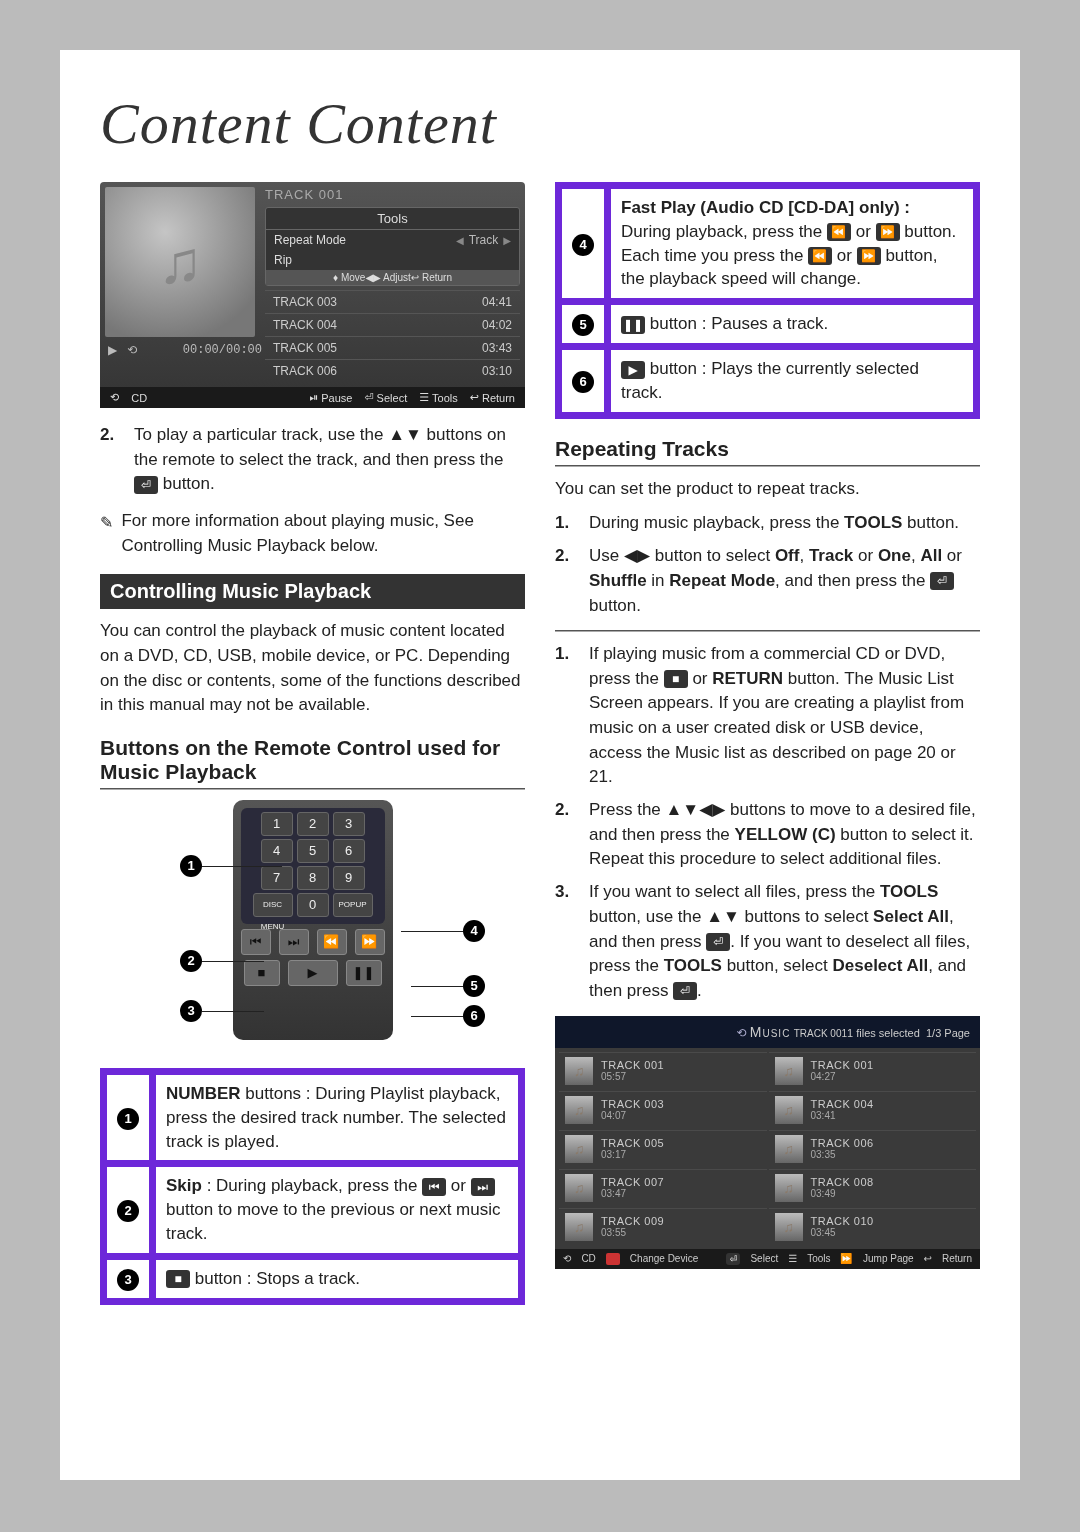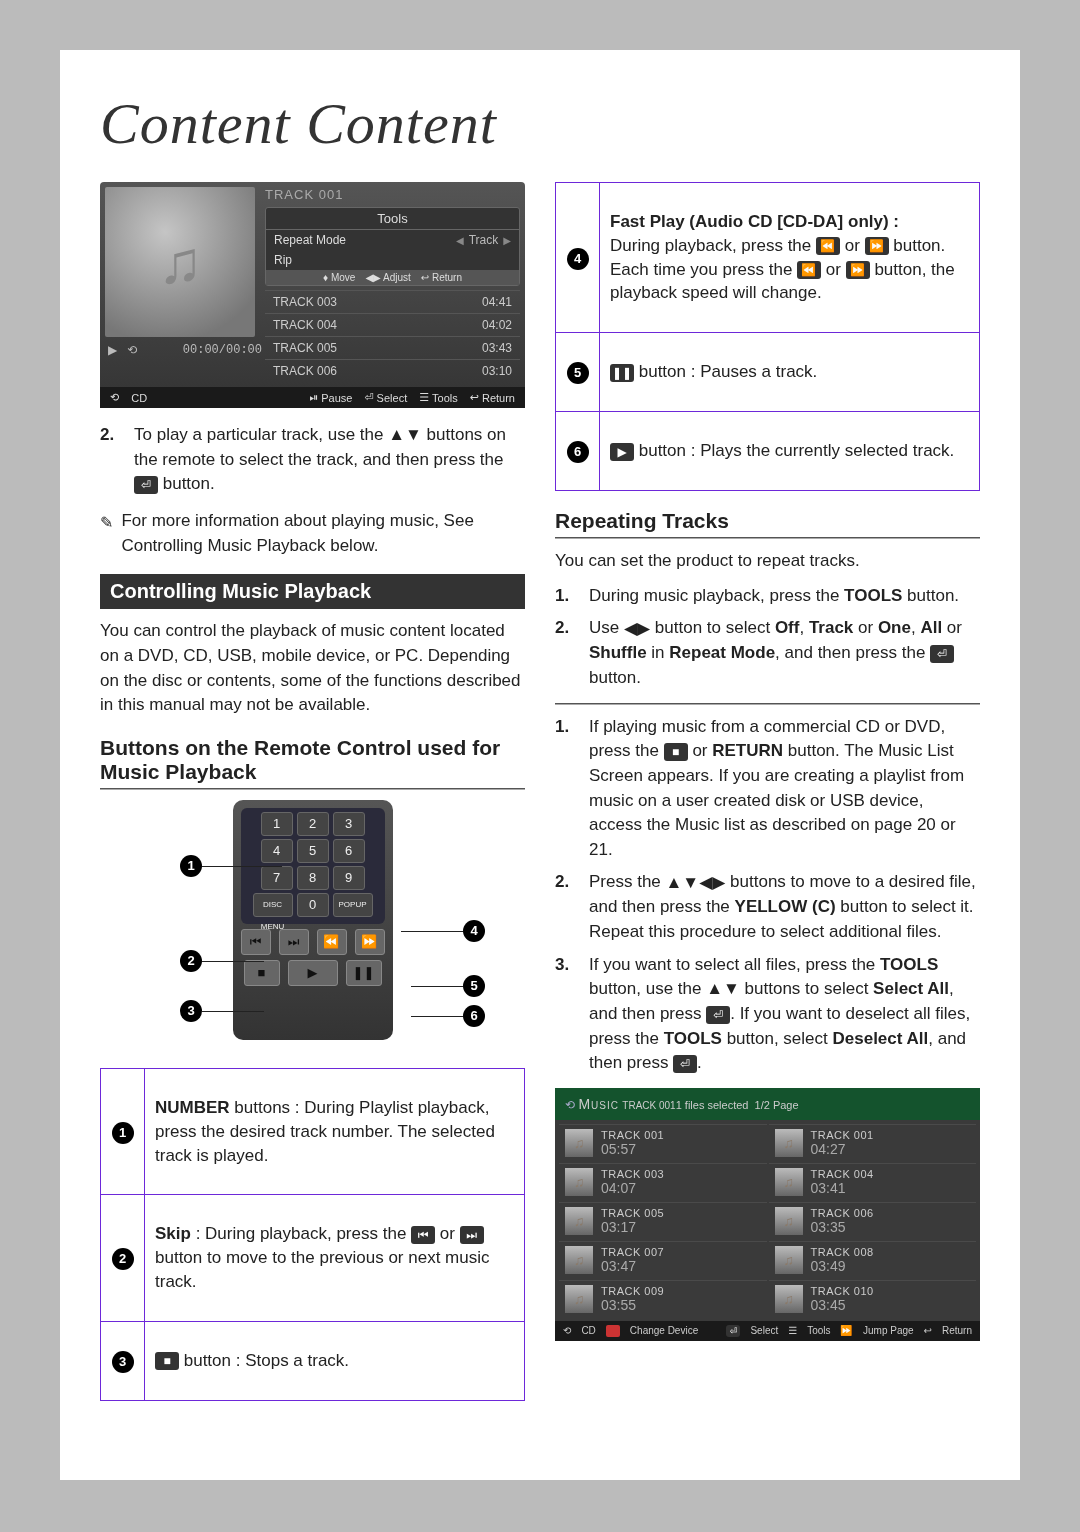--- a/index.html
+++ b/index.html
@@ -15,21 +15,21 @@
   .pl-top{display:flex;}
   .pl-art{width:150px;height:150px;background:radial-gradient(circle at 40% 30%,#c5c5c5 0%,#777 80%);border-radius:2px;display:flex;align-items:center;justify-content:center;margin-right:10px;}
   .pl-art .note{font-size:60px;color:#888;}
   .pl-side{flex:1;}
   .pl-track-title{font-size:13px;color:#aaa;margin-bottom:5px;letter-spacing:1px;}
   .tools-panel{background:#333;border:1px solid #666;border-radius:3px;}
   .tp-head{text-align:center;font-size:13px;padding:3px 0;border-bottom:1px solid #666;}
   .tp-row{display:flex;justify-content:space-between;align-items:center;padding:3px 8px;font-size:12px;}
   .tp-sel{display:flex;align-items:center;gap:5px;color:#bbb;}
   .tp-arrow{font-size:10px;color:#888;}
-  .tp-foot{background:#555;display:flex;justify-content:center;gap:10px;padding:2px 9px;font-size:10px;color:#ddd;}
+  .tp-foot{background:#555;display:flex;justify-content:center;padding:2px 9px;font-size:10px;color:#ddd;}
   .track-list{margin-top:4px;}
   .tl-row{display:flex;justify-content:space-between;padding:4px 8px;font-size:12px;color:#ccc;border-top:1px solid #555;}
   .pl-bottom{display:flex;align-items:center;gap:10px;padding:6px 3px 2px;color:#bbb;font-size:12px;}
   .pl-bar{background:#1a1a1a;margin:5px -5px -5px;display:flex;align-items:center;gap:12px;padding:4px 10px;font-size:11px;}
   .pl-bar .i{display:inline-flex;align-items:center;gap:3px;}
 
   
   p.body{font-size:17px;line-height:1.45;margin-bottom:10px;}
   ol.steps{list-style:none;margin-bottom:12px;}
   ol.steps li{display:flex;gap:12px;font-size:17px;line-height:1.45;margin-bottom:8px;}
@@ -62,35 +62,35 @@
   .lead{position:absolute;background:#222;height:1px;}
   .l1{left:102px;top:66px;width:80px;}
   .l2{left:102px;top:161px;width:62px;}
   .l3{left:102px;top:211px;width:62px;}
   .l4{right:62px;top:131px;width:62px;}
   .l5{right:62px;top:186px;width:52px;}
   .l6{right:62px;top:216px;width:52px;}
 
   
   table.ctl{width:100%;border-collapse:collapse;margin-bottom:14px;}
-  table.ctl td{border:1px solid #6d28d9;padding:27px 10px;font-size:17px;line-height:1.4;vertical-align:middle;}
+  table.ctl td{border:7px solid #6d28d9;padding:7px 10px;font-size:17px;line-height:1.4;vertical-align:middle;}
   table.ctl td.num{width:44px;text-align:center;}
   .circ{display:inline-block;width:22px;height:22px;border-radius:50%;background:#000;color:#fff;font-size:13px;font-weight:bold;line-height:22px;text-align:center;}
 
   
   .music-widget{background:#3a3a3a;border-radius:4px;color:#ccc;font-size:12px;margin-top:12px;}
-  .mw-head{display:flex;align-items:baseline;justify-content:flex-start;padding:8px 10px;background:#14532d;}
+  .mw-head{display:flex;align-items:baseline;justify-content:flex-end;padding:8px 10px;background:#0f172a;}
   .mw-head .t1{font-variant:small-caps;letter-spacing:1px;font-size:14px;}
   .mw-head .t2{font-size:11px;color:#ccc;}
   .mw-grid{display:grid;grid-template-columns:1fr 1fr;gap:2px 2px;padding:4px;}
   .mw-item{display:flex;align-items:center;padding:4px 6px;gap:8px;border-top:1px solid #4a4a4a;}
   .mw-thumb{width:28px;height:28px;background:linear-gradient(#bbb,#666);display:flex;align-items:center;justify-content:center;font-size:14px;color:#8a7a6a;}
   .mw-txt{display:flex;flex-direction:column;}
   .mw-txt span:first-child{font-size:11px;letter-spacing:0.5px;}
-  .mw-txt span:last-child{font-size:14px;color:#aaa;}
+  .mw-txt span:last-child{font-size:10px;color:#aaa;}
   .mw-foot{background:#1a1a1a;display:flex;align-items:center;gap:10px;padding:4px 8px;font-size:10px;}
   .pill-a{display:inline-block;width:14px;height:12px;background:#c33;border-radius:2px;}
 
   
   .pgfoot{position:absolute;left:0;right:0;bottom:20px;text-align:center;font-size:17px;}
   .pgfoot .pn{font-size:22px;font-style:italic;font-family:"Times New Roman",serif;}
 
 </style>
 </head>
 <body>
@@ -306,21 +306,21 @@
           </li>
         <li>
             <span class="n">3.</span>
           <span><span>If you want to select all files, press the </span><b>TOOLS</b><span> button, use the </span><span class="tri">▲▼</span><span> buttons to select </span><b>Select All</b><span>, and then press </span><span class="small-ico">⏎</span><span>. If you want to deselect all files, press the </span><b>TOOLS</b><span> button, select </span><b>Deselect All</b><span>, and then press </span><span class="small-ico">⏎</span><span>.</span></span>
           </li>
       </ol>
 
       <div class="music-widget">
         <div class="mw-head">
           <span><span style="color:#aac;">⟲</span> <span class="t1">Music</span> <span style="font-size:10px">TRACK 001</span></span>
-          <span class="t2"><span>1 files selected</span>&nbsp;&nbsp;<span>1/2 Page</span></span>
+          <span class="t2"><span>1 files selected</span>&nbsp;&nbsp;<span>1/3 Page</span></span>
         </div>
         <div id="mw-grid" class="mw-grid">
             <div class="mw-item">
               <div class="mw-thumb">♫</div>
               <div class="mw-txt">
                 <span>TRACK 001</span>
                 <span>05:57</span>
               </div>
             </div>
             <div class="mw-item">

